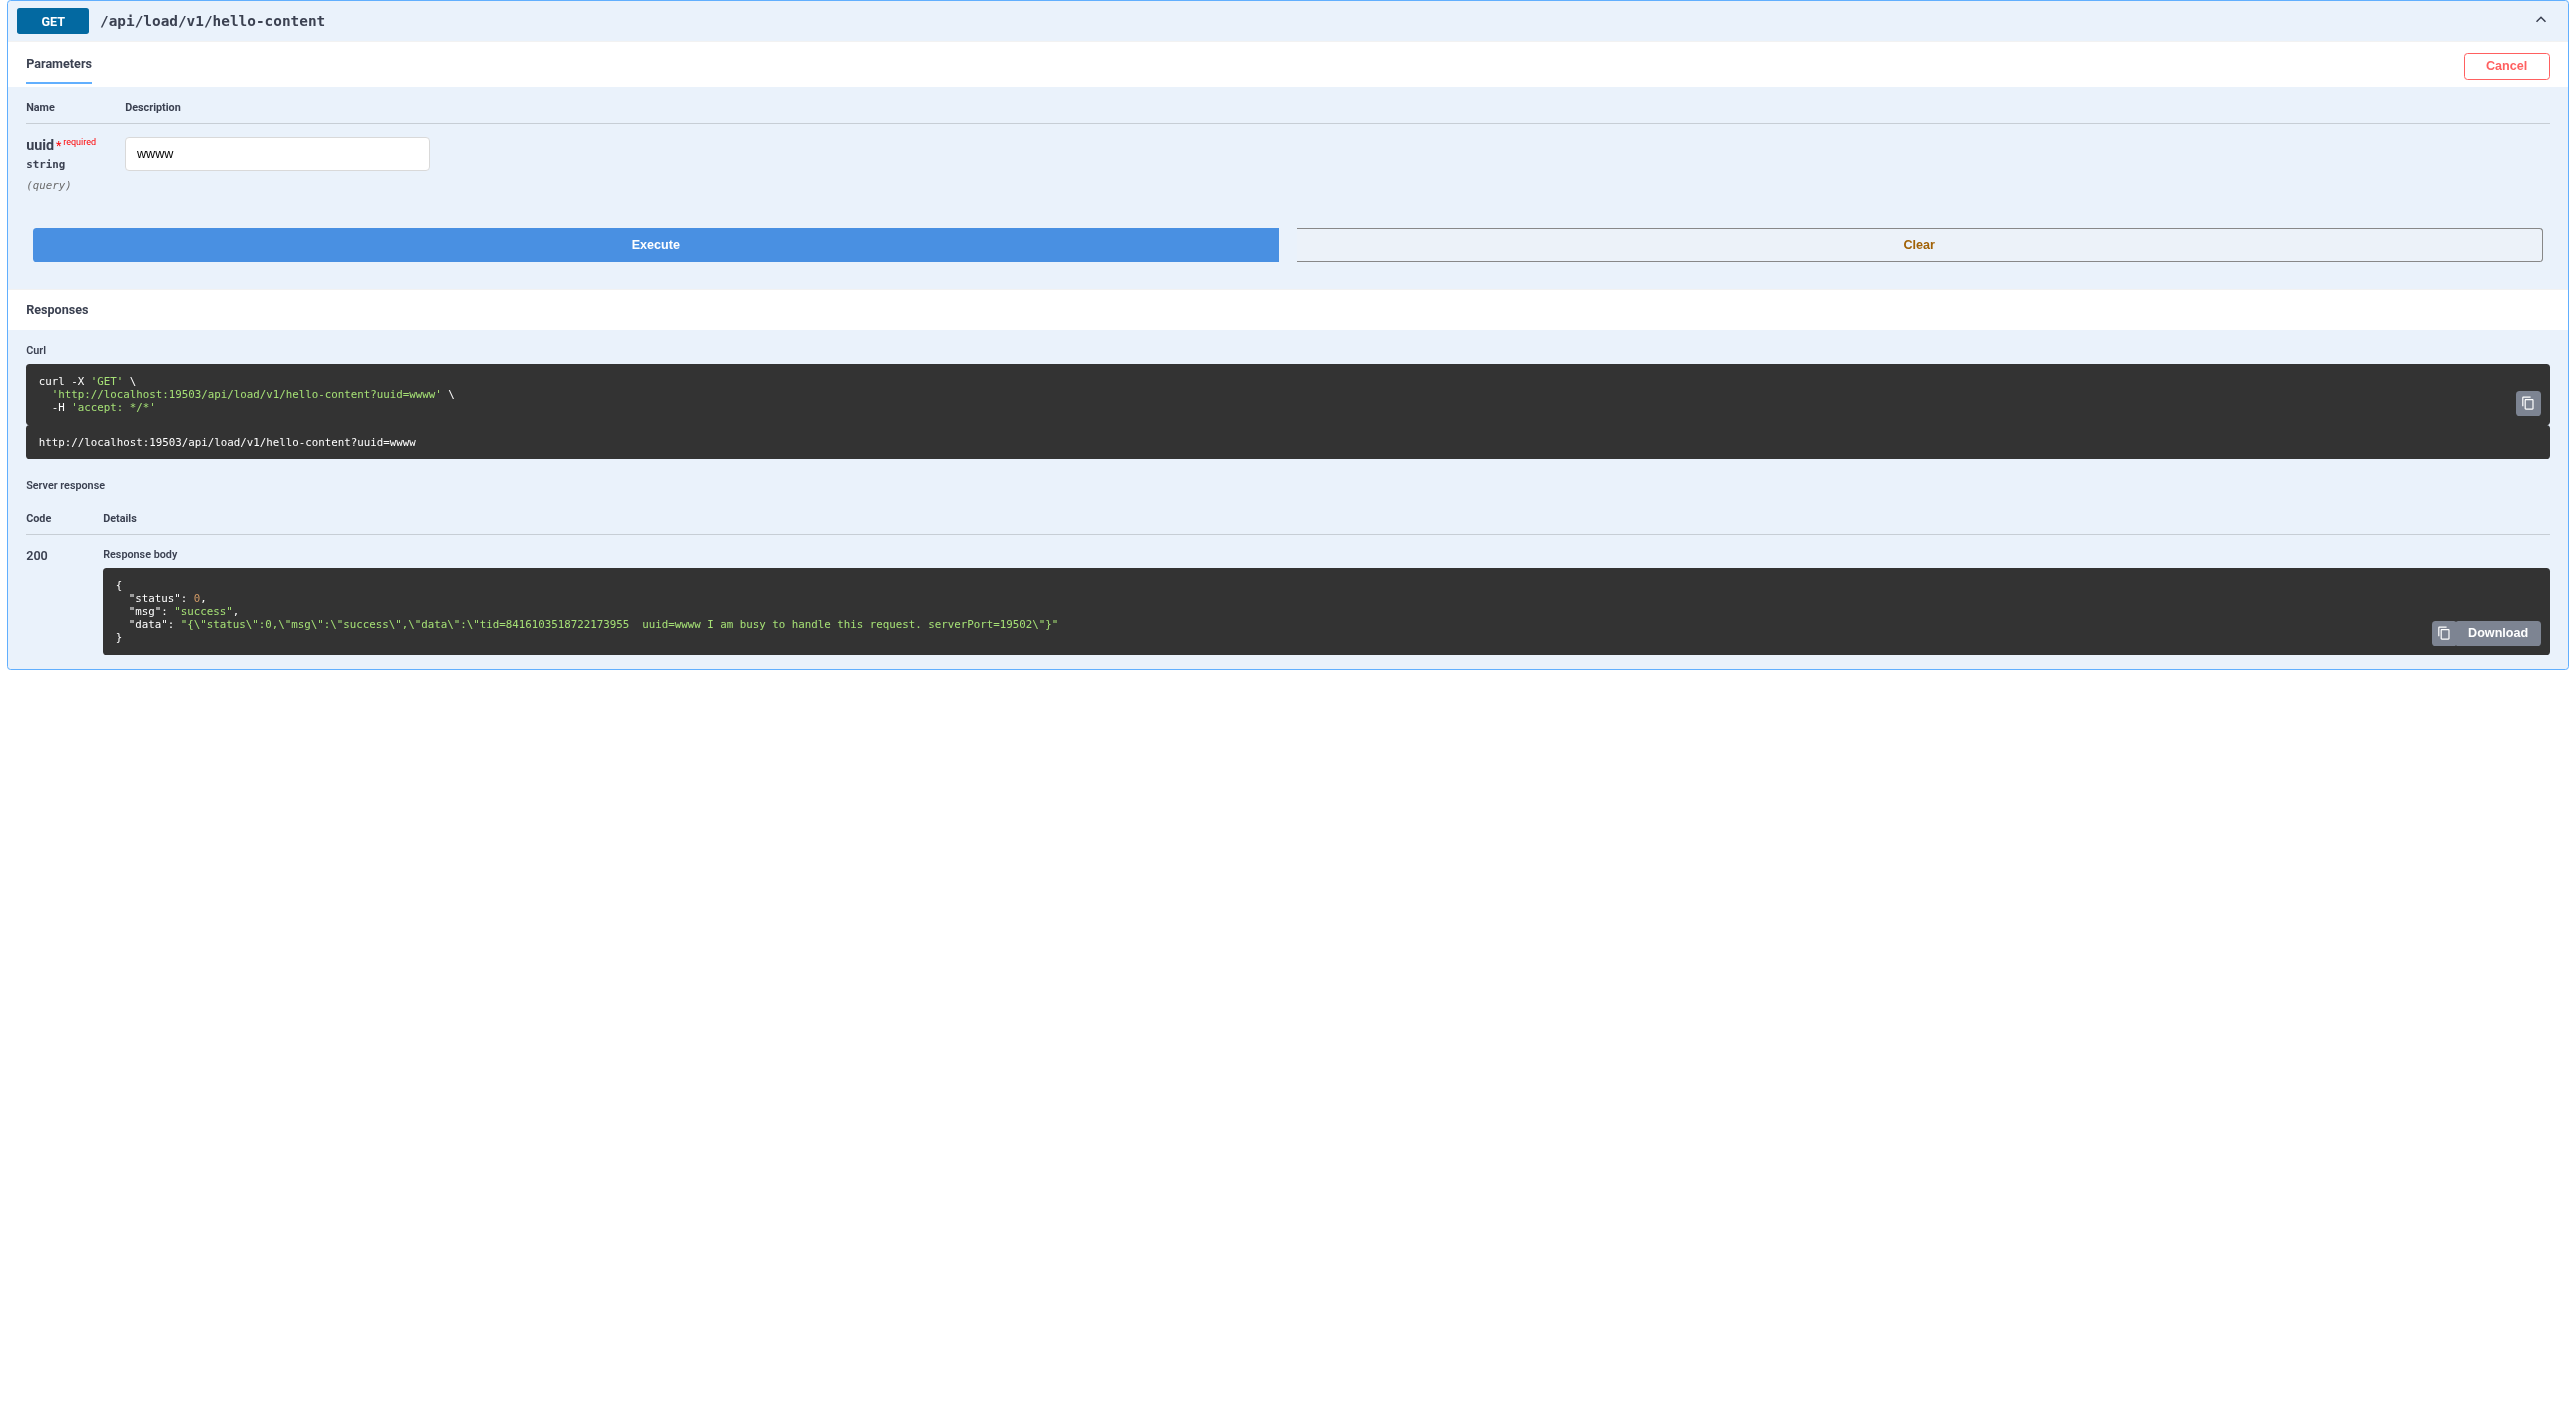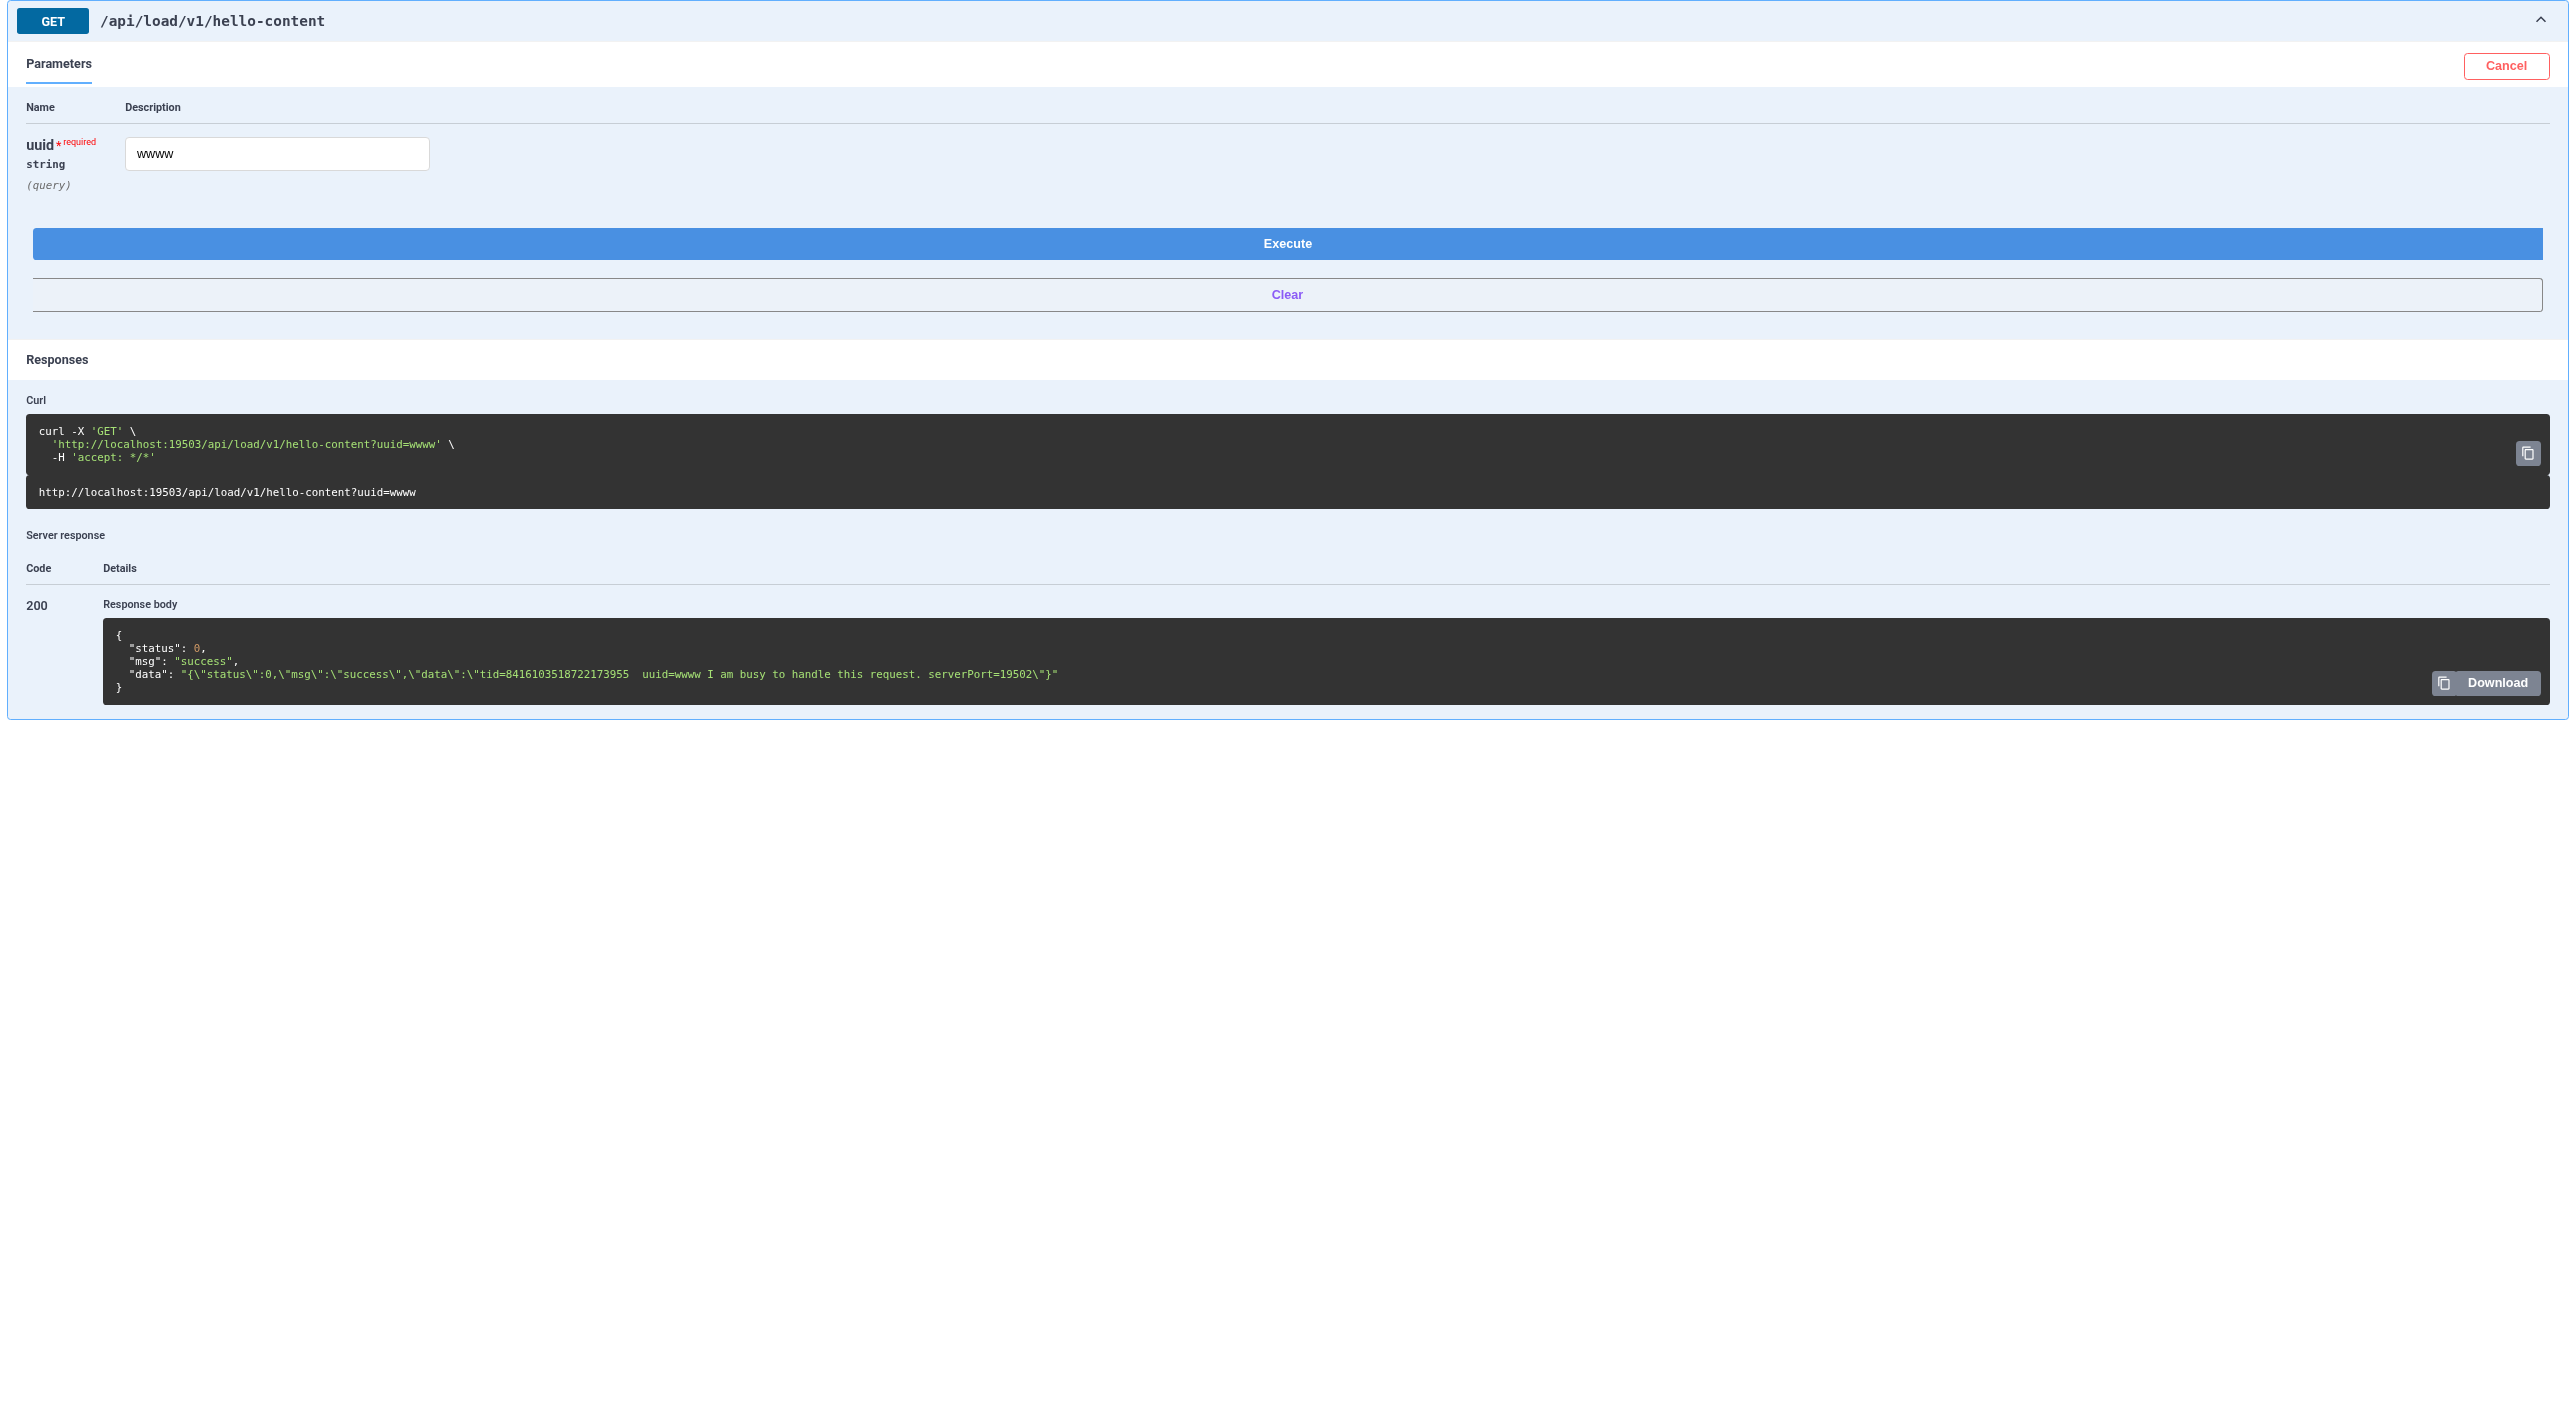--- a/index.html
+++ b/index.html
@@ -115,38 +115,37 @@
       padding: 9px 10.8px;
       border: 0.9px solid #d9d9d9;
       border-radius: 4px;
       font-size: 12.6px;
       background: #fff;
     }
     .exec-row {
       display: flex;
       padding: 18px 25px 27px 25px;
       gap: 18px;
-      flex-direction: column;
     }
     .execute-btn {
       flex: 1;
       background: #4990e2;
       color: #fff;
       border: none;
       padding: 9px 0;
       font-weight: 700;
       font-size: 12.6px;
       border-top-left-radius: 3.6px;
       border-bottom-left-radius: 3.6px;
       cursor: pointer;
     }
     .clear-btn {
       flex: 1;
       background: #fff;
-      color: #8b5cf6;
+      color: #a16207;
       border: 0.9px solid #888;
       border-left: none;
       padding: 9px 0;
       font-weight: 700;
       font-size: 12.6px;
       border-top-right-radius: 3.6px;
       border-bottom-right-radius: 3.6px;
       cursor: pointer;
       background: #ecf2f9;
     }

